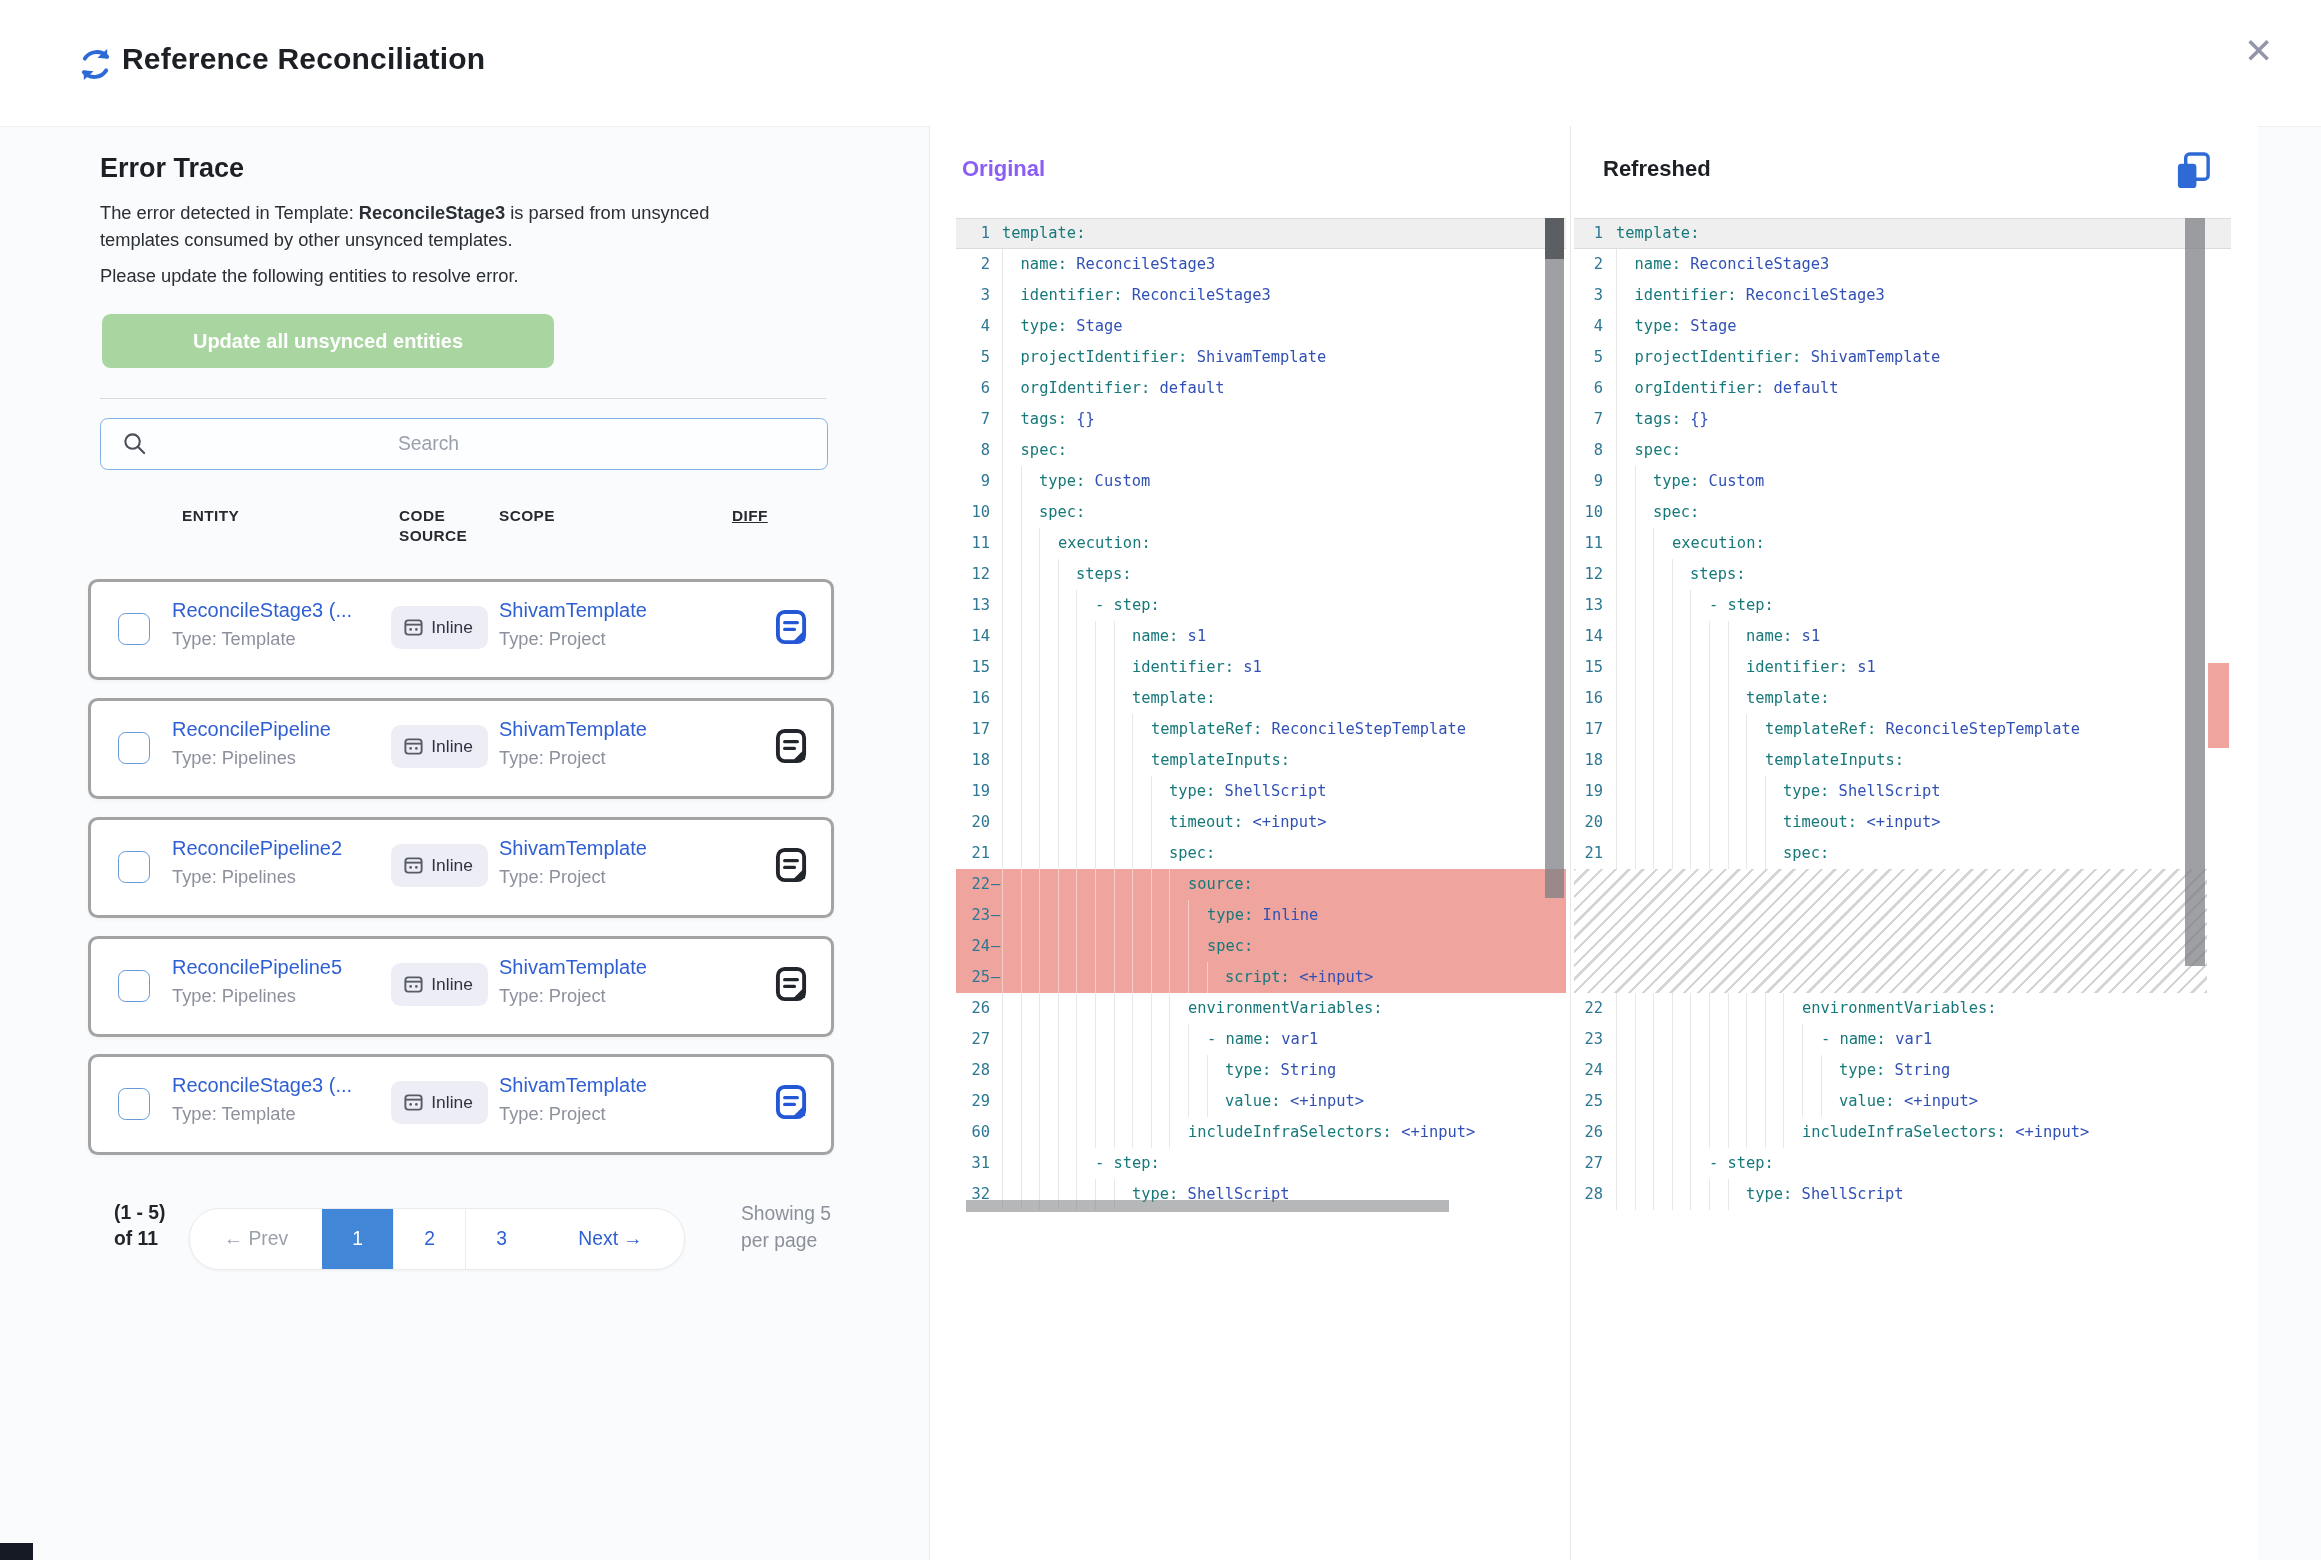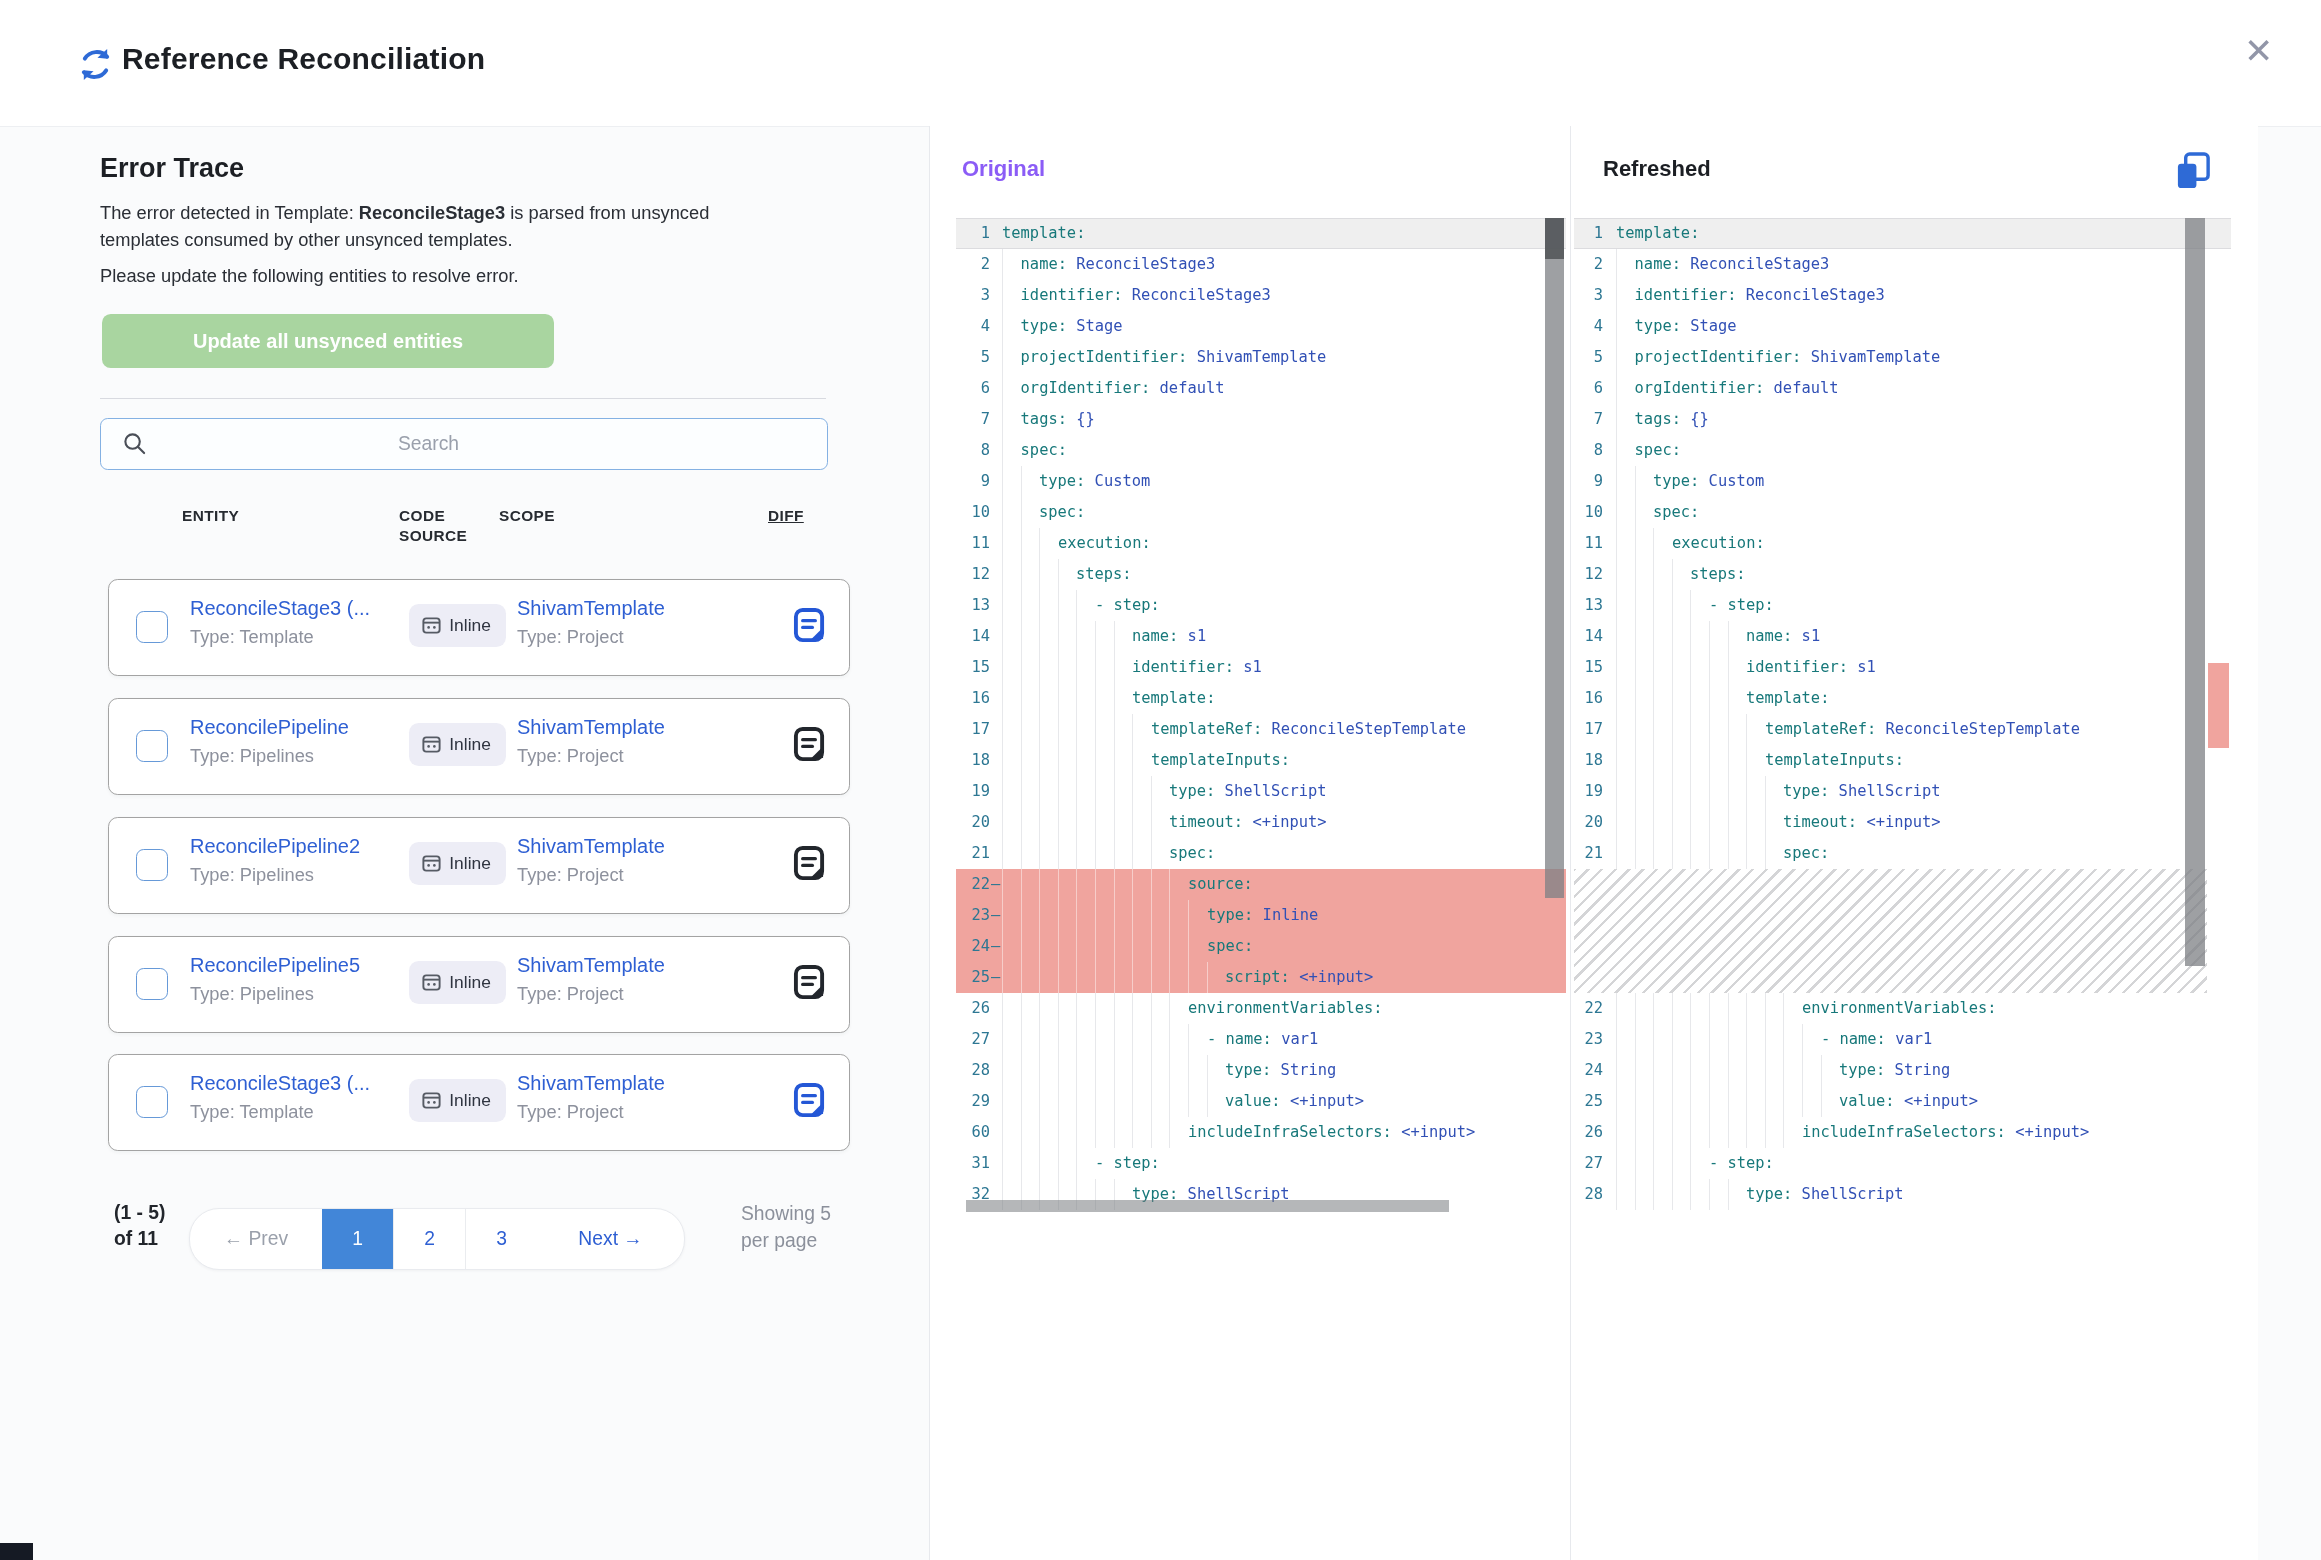--- a/index.html
+++ b/index.html
@@ -30,24 +30,24 @@
   #update-btn{left:102px;top:314px;width:452px;height:54px;background:#a9d5a0;border-radius:8.7px;
     color:#fff;font-size:20px;font-weight:bold;display:flex;align-items:center;justify-content:center;cursor:pointer;}
   #list-divider{left:100px;top:398px;width:726px;height:1px;background:#d8dae0;}
   #search-box{left:100px;top:418px;width:726px;height:50px;background:#fcfeff;border:1.4px solid #84b1e3;border-radius:7.7px;}
   #search-icon{left:122px;top:431px;width:25px;height:25px;}
   #search-input{left:156px;top:418px;width:541px;height:50px;border:none;outline:none;background:transparent;
     font-size:19.3px;color:#2a2e35;font-family:"Liberation Sans",sans-serif;text-align:center;}
   #search-input::placeholder{color:#9aa0ac;}
 
   .col-head{top:506px;font-size:15.4px;font-weight:bold;color:#272b31;letter-spacing:0.4px;line-height:20px;}
-  #h-entity{left:182px;} #h-code{left:399px;width:77px;} #h-scope{left:499px;} #h-diff{left:768px;text-decoration:underline;}
+  #h-entity{left:182px;} #h-code{left:399px;width:77px;} #h-scope{left:499px;} #h-diff{left:732px;text-decoration:underline;}
 
   
-  .row-card{position:absolute;left:108px;width:740px;height:95px;background:#fff;border:1px solid #a3a3a3;
+  .row-card{position:absolute;left:88px;width:740px;height:95px;background:#fff;border:3px solid #a3a3a3;
     border-radius:9.7px;box-shadow:0 1.9px 3.9px rgba(30,40,60,.04);}
   .checkbox{position:absolute;left:27px;top:31px;width:30px;height:30px;border:1.9px solid #6699d8;border-radius:7.7px;background:#fff;cursor:pointer;}
   .ent-link{position:absolute;left:81px;top:17.4px;font-size:20px;font-weight:500;color:#2e5fd3;cursor:pointer;white-space:nowrap;}
   .ent-sub{position:absolute;left:81px;top:46px;font-size:18.3px;color:#8d919d;}
   .badge{position:absolute;left:300px;top:24px;height:43px;padding:0 15.4px 0 11.6px;background:#ededf6;border-radius:9.7px;
     display:flex;align-items:center;gap:7.7px;}
   .badge span{font-size:17.4px;color:#2f3440;}
   .scope-link{position:absolute;left:408px;top:17.4px;font-size:20px;font-weight:500;color:#2e5fd3;cursor:pointer;}
   .scope-sub{position:absolute;left:408px;top:46px;font-size:18.3px;color:#8d919d;}
   .diff-ic{position:absolute;left:684px;top:27px;width:33px;height:39px;cursor:pointer;}

